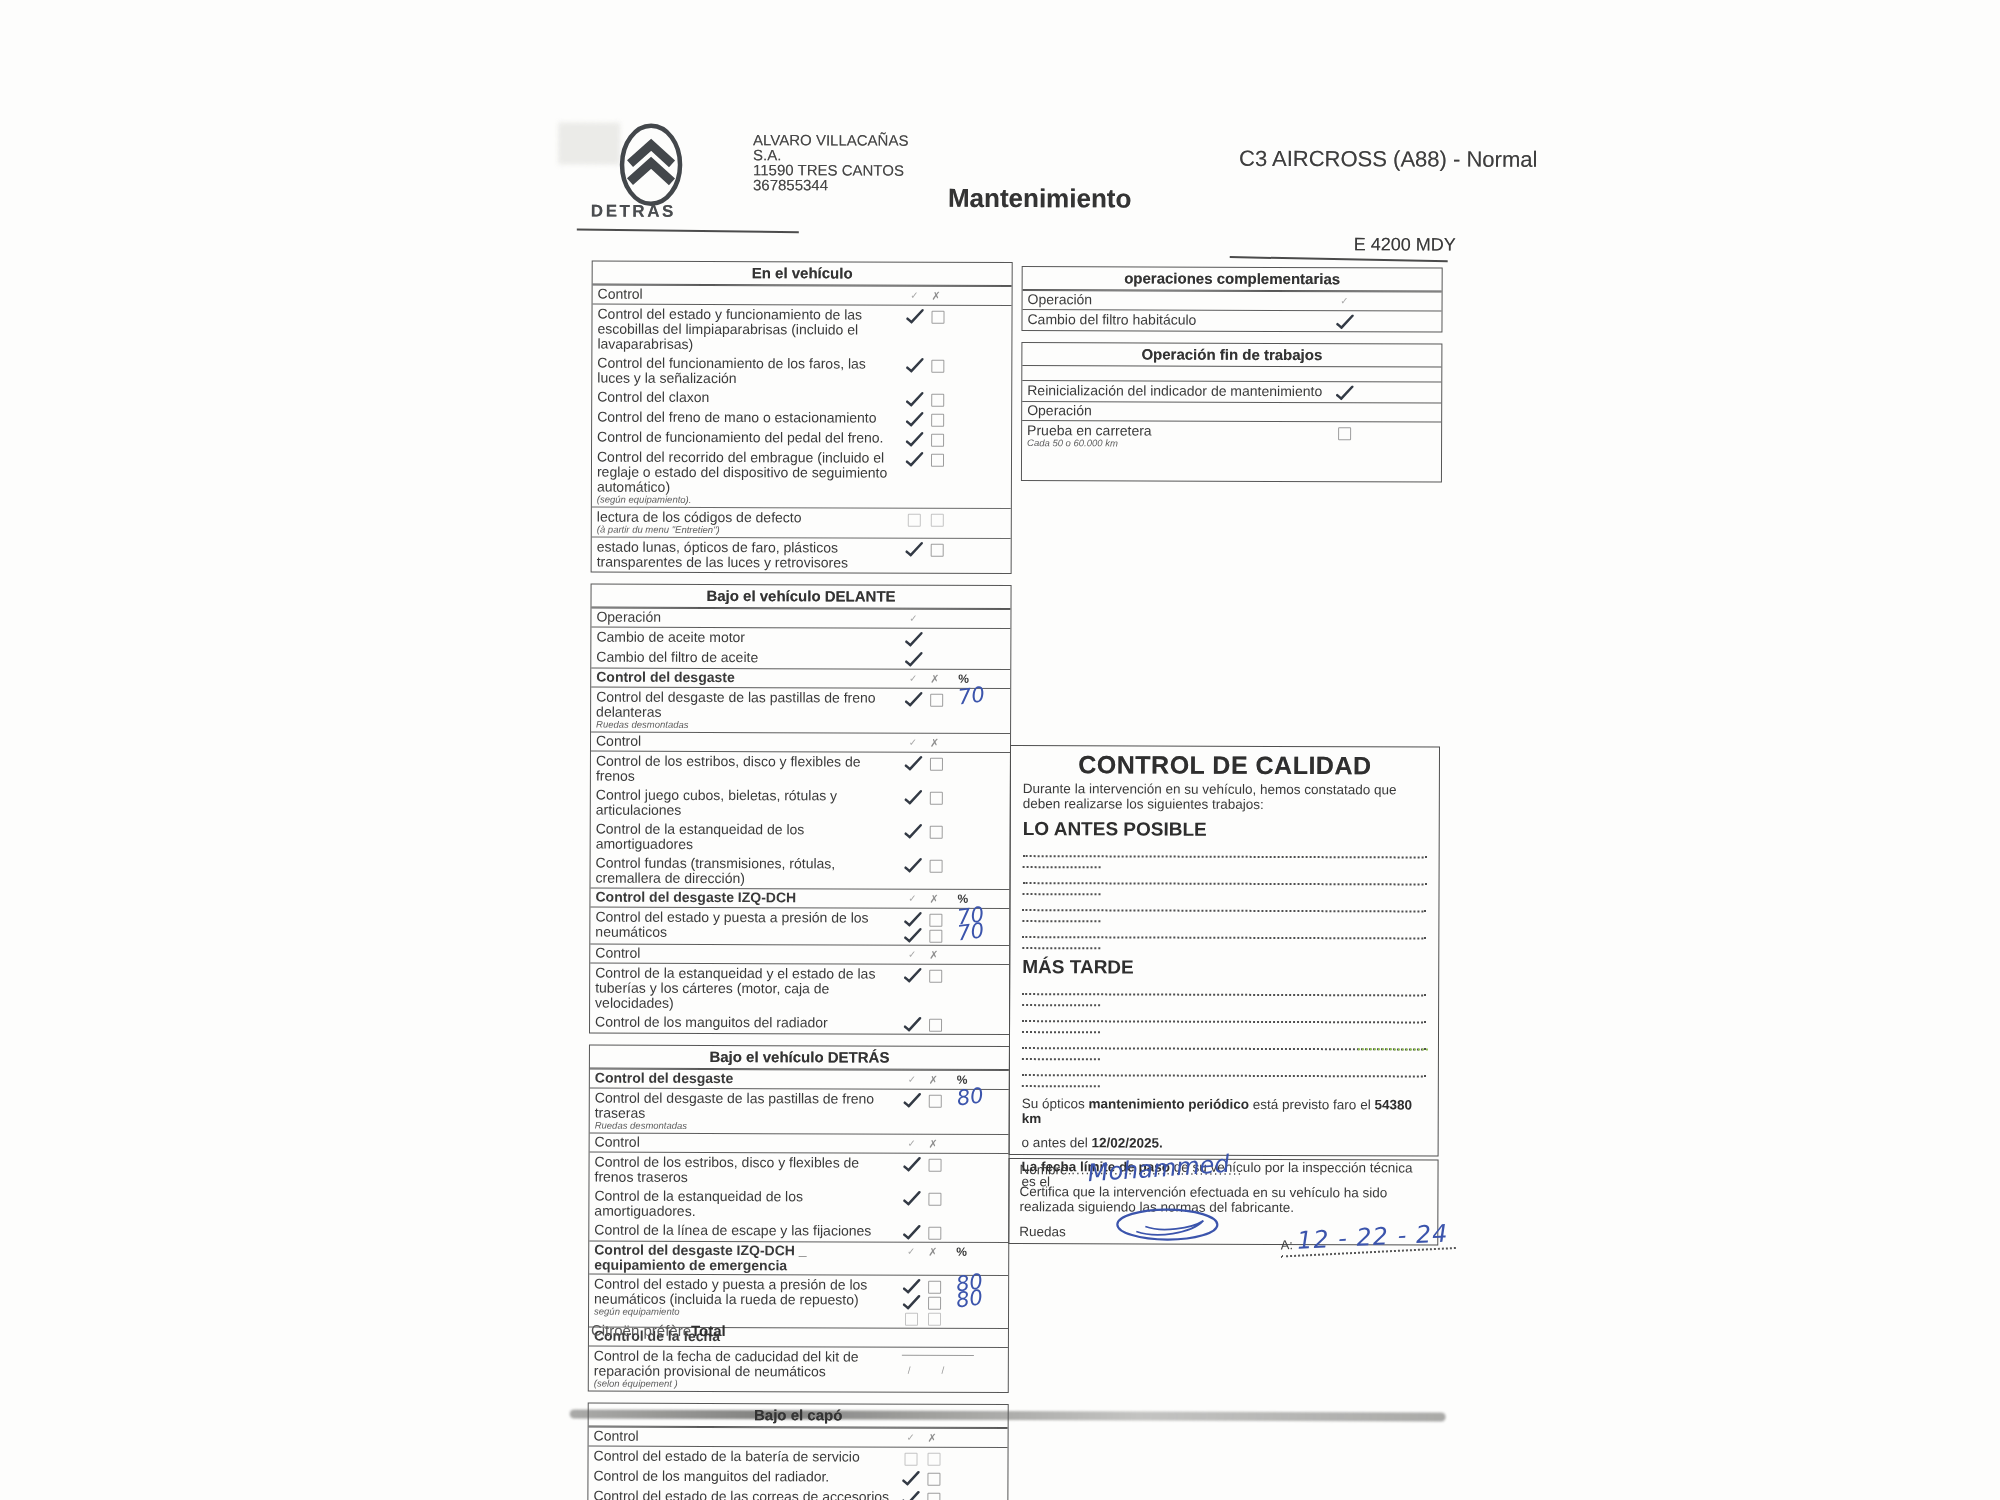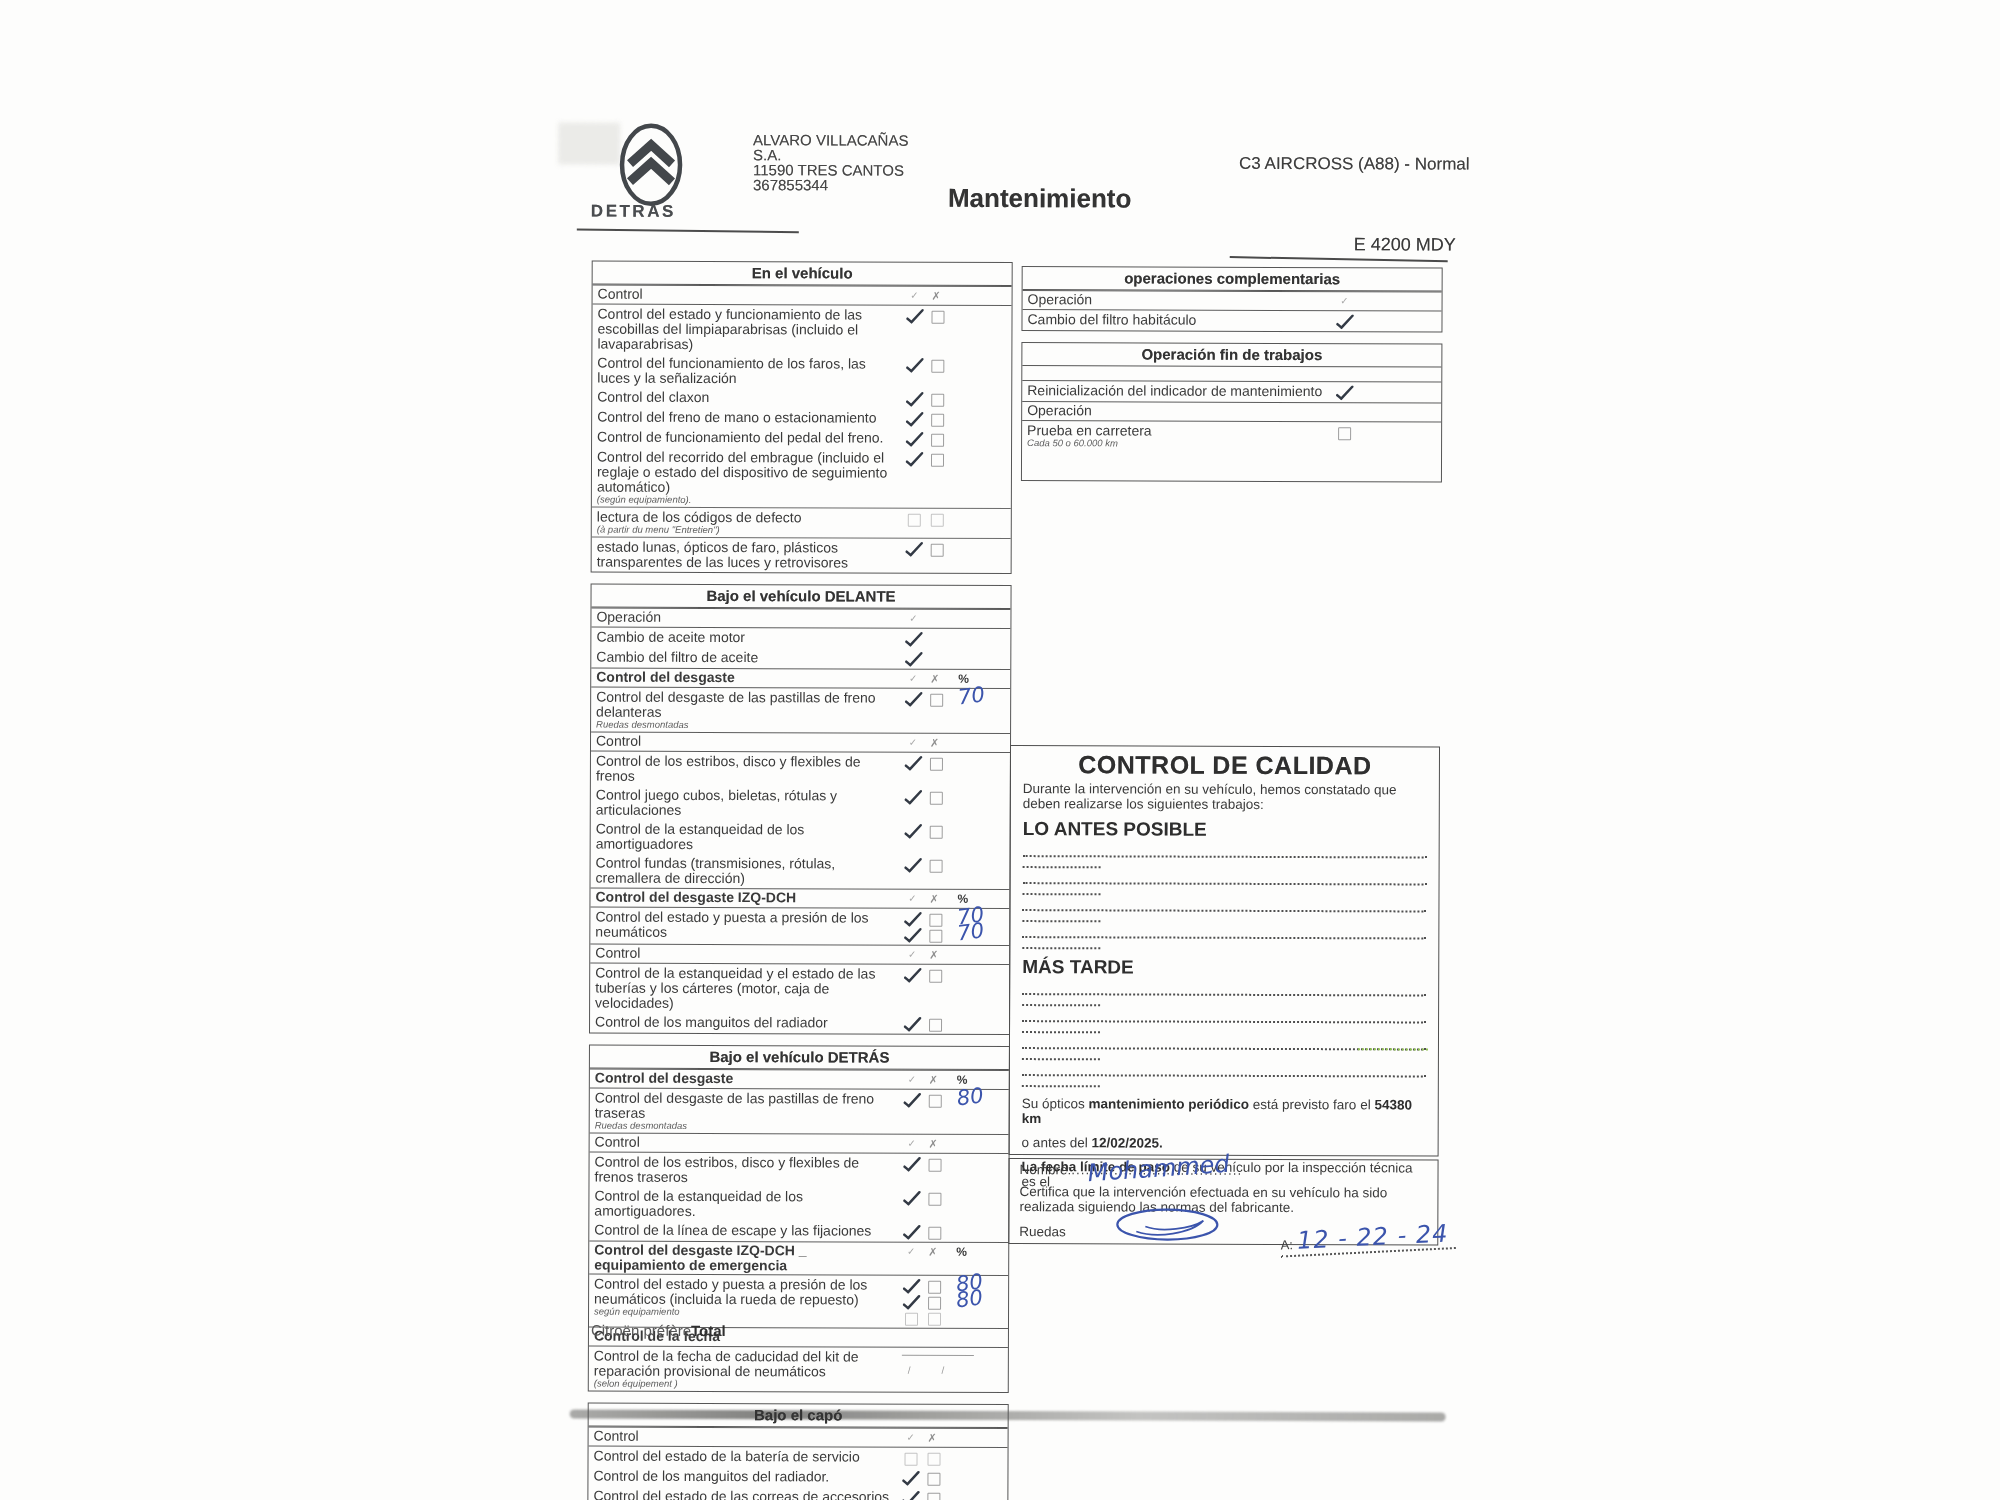--- a/index.html
+++ b/index.html
@@ -8,21 +8,21 @@
   #sheet-inner{position:absolute;inset:0;transform:rotate(0.2deg);}
   .soft{text-shadow:0 0 .5px rgba(60,60,60,.55);}
 
   
   #logo{position:absolute;left:615px;top:123px;}
   #wordmark{position:absolute;left:589px;top:203px;font-size:17px;font-weight:700;
             letter-spacing:2.5px;color:#4a4d50;}
   #wordmark-line{position:absolute;left:575px;top:231px;width:222px;height:2px;background:#4c4c4c;transform:rotate(.5deg);}
   #dealer{position:absolute;left:739px;top:133px;font-size:15px;line-height:15px;color:#474747;margin-left:12px;}
   #doc-title{position:absolute;left:946px;top:183px;font-size:26px;font-weight:700;color:#343434;}
-  #vehicle{position:absolute;left:1237px;top:153px;font-size:17px;color:#3e3e3e;}
+  #vehicle{position:absolute;left:1237px;top:145px;font-size:22px;color:#3e3e3e;}
   #plate{position:absolute;left:1352px;top:233px;font-size:18px;color:#3a3a3a;}
   #plate-line{position:absolute;left:1228px;top:257px;width:218px;height:2px;background:#4a4a4a;transform:rotate(.9deg);}
 
   
   #artifact-patch{position:absolute;left:556px;top:124px;width:62px;height:42px;background:#ebebe8;filter:blur(2.5px);}
   #bottom-streak{position:absolute;left:572px;top:1411px;width:876px;height:9px;border-radius:5px;
     background:linear-gradient(90deg,rgba(142,142,140,.75),rgba(118,118,116,.9) 22%,rgba(165,165,162,.65) 65%,rgba(148,148,146,.8));
     filter:blur(1.3px);}
 
   

